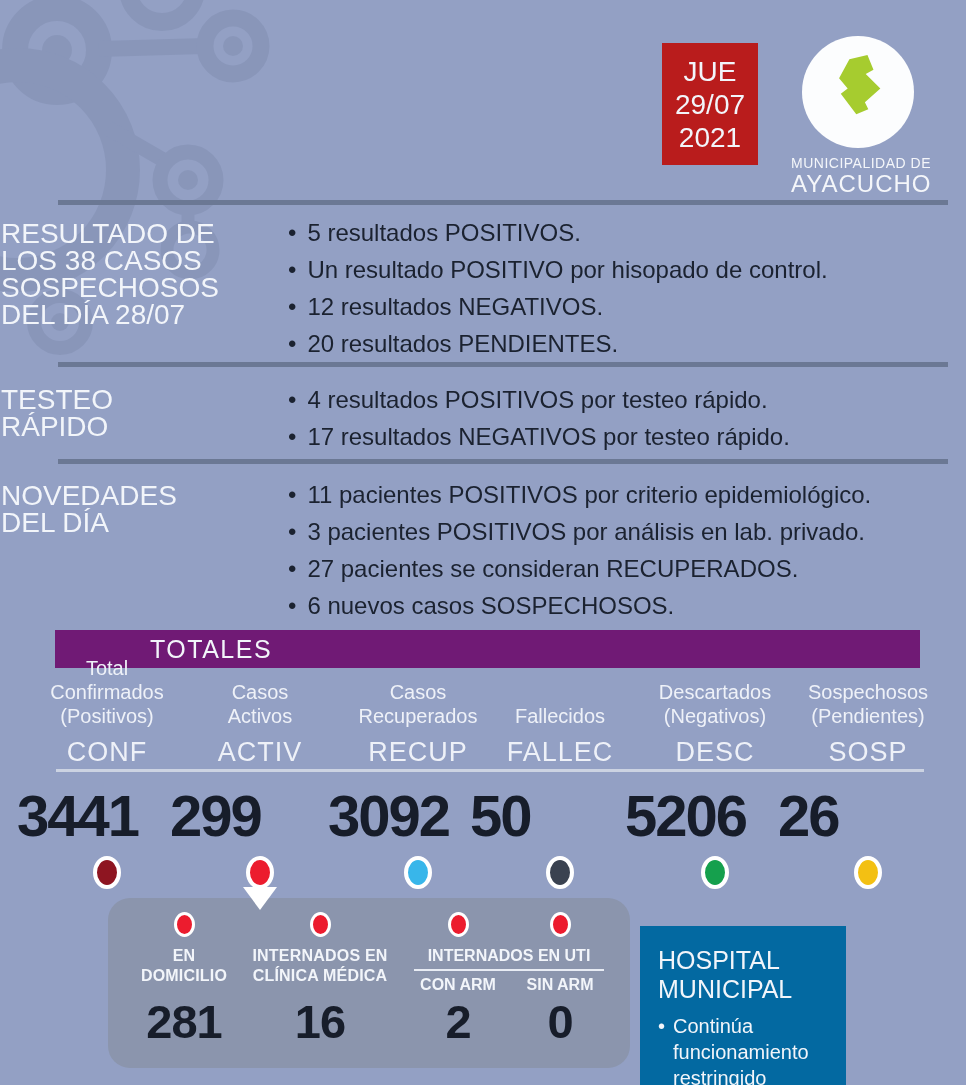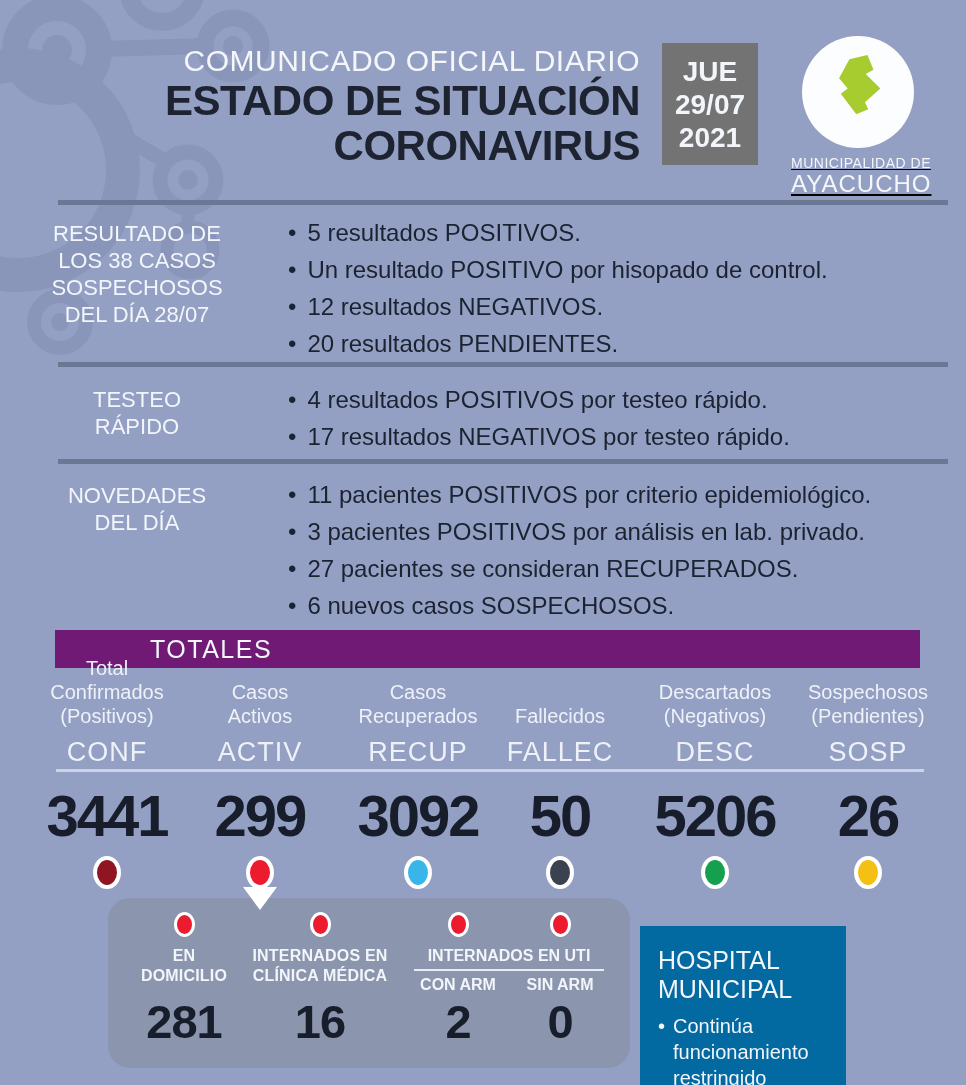--- a/index.html
+++ b/index.html
@@ -16,43 +16,43 @@
   
   .title-block{position:absolute;left:0;top:44px;width:640px;text-align:right;z-index:2;}
   .kicker{color:#f4f6fa;font-size:30px;letter-spacing:.5px;line-height:34px;font-weight:400;}
   .title-line{color:#1d2330;font-size:42px;font-weight:700;line-height:45px;letter-spacing:-.5px;}
   .date-badge{
     position:absolute;left:662px;top:43px;width:96px;height:122px;
     background:#6f7c9c;color:#f2f5fa;z-index:2;
     display:flex;flex-direction:column;align-items:center;justify-content:center;
     font-size:28px;line-height:33px;font-weight:400;
   }
-  .logo{position:absolute;left:791px;top:36px;width:134px;text-align:center;z-index:2;text-decoration:underline;}
+  .logo{position:absolute;left:791px;top:36px;width:134px;text-align:center;z-index:2;}
   .logo-circle{width:112px;height:112px;border-radius:50%;background:#fcfdfe;margin:0 auto;
     display:flex;align-items:center;justify-content:center;}
   .logo-org1{color:#f4f6fa;font-size:14px;letter-spacing:.5px;margin-top:7px;white-space:nowrap;}
   .logo-org2{color:#f4f6fa;font-size:24px;letter-spacing:1px;line-height:26px;}
   
   .divider{position:absolute;left:58px;width:890px;height:5px;background:#6b7894;z-index:1;}
   .divider-light{position:absolute;left:56px;width:868px;height:3px;background:#ccd3e2;z-index:1;}
   
-  .section-label{position:absolute;left:11px;width:252px;text-align:center;color:#f2f5fa;
-    font-size:22px;line-height:27px;font-weight:400;z-index:2;}
+  .section-label{position:absolute;left:1px;width:252px;text-align:left;color:#f2f5fa;
+    font-size:28px;line-height:27px;font-weight:400;z-index:2;}
   .bullets{position:absolute;left:288px;width:650px;color:#1b2230;font-size:24px;
     line-height:37px;font-weight:400;z-index:2;}
   .bullet-line::before{content:"•";margin-right:11px;}
   
   .totals-bar{position:absolute;left:55px;top:630px;width:865px;height:38px;background:#6f7c9c;
     color:#f2f5fa;font-size:25px;letter-spacing:1.5px;line-height:38px;padding-left:95px;
     box-sizing:border-box;z-index:2;}
   .col-cell{position:absolute;width:160px;height:92px;top:676px;display:flex;flex-direction:column;
     justify-content:flex-end;text-align:center;color:#eef1f8;z-index:2;}
   .col-name{font-size:20px;line-height:24px;}
   .col-abbr{font-size:27px;letter-spacing:1px;margin-top:9px;}
-  .num-cell{position:absolute;width:180px;top:782px;text-align:center;color:#171d2a;
+  .num-cell{position:absolute;width:180px;top:782px;text-align:left;color:#171d2a;
     font-size:58px;font-weight:700;letter-spacing:-2px;z-index:2;}
   .dot{position:absolute;top:856px;width:20px;height:25px;border-radius:50%;
     border:4px solid #fff;z-index:2;}
   .pointer-tri{position:absolute;top:887px;width:0;height:0;z-index:4;
     border-left:17px solid transparent;border-right:17px solid transparent;border-top:23px solid #fff;}
   
   .panel{position:absolute;top:898px;height:170px;background:#8b95ad;z-index:2;}
   .panel-active{left:108px;width:522px;border-radius:22px;}
   .panel-hospital{left:640px;width:206px;box-sizing:border-box;padding:20px 16px 0 18px;}
   .mini-dot{position:absolute;top:14px;width:15px;height:19px;border-radius:50%;
@@ -89,27 +89,22 @@
       <circle cx="188" cy="180" r="28" fill="none" stroke-width="15"></circle>
       <circle cx="188" cy="180" r="10" stroke="none"></circle>
       <line x1="60" y1="262" x2="60" y2="297" stroke-width="14"></line>
       <circle cx="60" cy="322" r="26" fill="none" stroke-width="14"></circle>
       <circle cx="60" cy="322" r="9" stroke="none"></circle>
       <line x1="188" y1="208" x2="188" y2="226" stroke-width="13"></line>
       <circle cx="190" cy="250" r="23" fill="none" stroke-width="13"></circle>
     </g>
   </svg>
 
-  <div class="title-block">
-    <div class="kicker">COMUNICADO OFICIAL DIARIO</div>
-    <div class="title-line">ESTADO DE SITUACIÓN</div>
-    <div class="title-line">CORONAVIRUS</div>
-  </div>
-
-  <div class="date-badge" style="background-color: #737373; font-weight: bold;">
+
+  <div class="date-badge" style="background-color: #b91c1c;">
     <div>JUE</div>
     <div>29/07</div>
     <div>2021</div>
   </div>
 
   <div class="logo">
     <div class="logo-circle">
       <svg width="86" height="86" viewBox="0 0 100 100">
         <path fill="#a6cc2f" d="M40,12 L61,7 L68,24 L59,29 L76,46 L58,62 L62,70 L48,76 L30,52 L38,46 L28,34 Z"></path>
       </svg>

